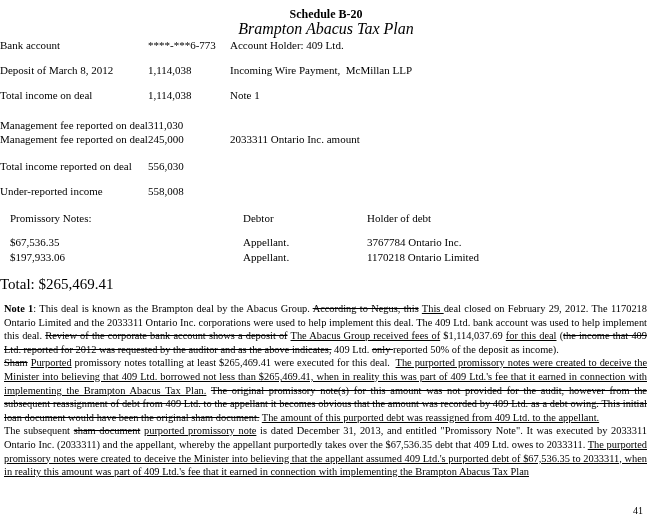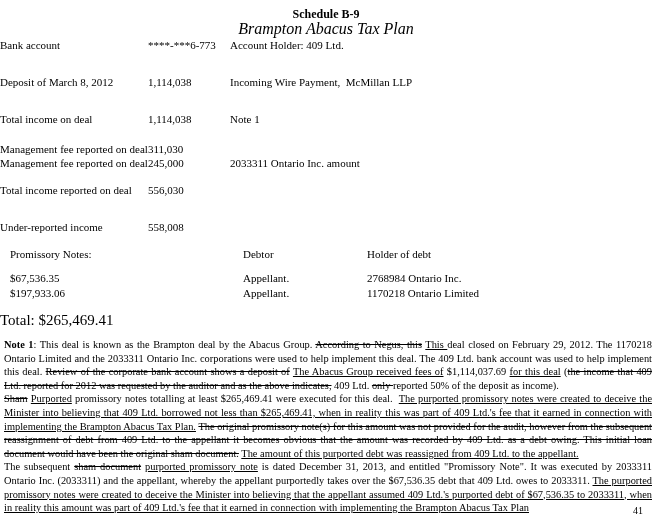--- a/index.html
+++ b/index.html
@@ -11,52 +11,52 @@
   .page { padding-top:7px; }
   .doc-title { text-align:center; font-weight:bold; font-size:12px; line-height:15px; }
   .doc-subtitle { text-align:center; font-style:italic; font-size:16px; line-height:14px; }
 
   .srow {
     display:grid; grid-template-columns:148px 82px auto;
     font-size:11px; line-height:14px;
   }
   .srow > span { white-space:pre; }
   .mt2  { margin-top:2px; }
-  .mt11 { margin-top:23px; }
+  .mt11 { margin-top:11px; }
   .mt13 { margin-top:13px; }
   .mt16 { margin-top:16px; }
 
   .prow {
     display:grid; grid-template-columns:233px 124px auto;
     padding-left:10px; font-size:11px; line-height:15px;
   }
   .prow.header { font-weight:normal; margin-top:13px; }
   .prow.first  { margin-top:9px; }
   .ptotal { font-size:15px; line-height:15px; margin-top:12px; }
 
   .paras {
-    margin-top:10px; padding-left:4px; 
+    margin-top:10px; padding-left:4px; padding-right:5px;
     font-size:10.4px; line-height:13.6px; text-align:justify;
   }
   .seg-normal    { text-decoration:none; }
   .seg-bold      { font-weight:bold; }
   .seg-strike    { text-decoration:line-through; }
   .seg-underline { text-decoration:underline; }
 
   .page-number {
     position:absolute; top:505px; right:9px;
     font-size:10px; line-height:12px;
   }
 </style>
 </head>
 <body>
 
 <div class="page">
 
-  <div class="doc-title">Schedule B-9</div>
+  <div class="doc-title">Schedule B-20</div>
   <div class="doc-subtitle">Brampton Abacus Tax Plan</div>
 
   <div class="srow mt2">
     <span>Bank account</span>
     <span>****-***6-773</span>
     <span>Account Holder: 409 Ltd.</span>
   </div>
   <div class="srow mt11">
     <span>Deposit of March 8, 2012</span>
     <span>1,114,038</span>
@@ -88,21 +88,21 @@
   </div>
 
   <div class="prow header">
     <span>Promissory Notes:</span>
     <span>Debtor</span>
     <span>Holder of debt</span>
   </div>
   <div class="prow first">
     <span>$67,536.35</span>
     <span>Appellant.</span>
-    <span>2768984 Ontario Inc.</span>
+    <span>3767784 Ontario Inc.</span>
   </div>
   <div class="prow">
     <span>$197,933.06</span>
     <span>Appellant.</span>
     <span>1170218 Ontario Limited</span>
   </div>
   <div class="ptotal">Total: $265,469.41</div>
 
   <div class="paras">
     <div class="para"><span class="seg-bold">Note 1</span><span class="seg-normal">: This deal is known as the Brampton deal by the Abacus Group. </span><span class="seg-strike">According to Negus, this</span><span class="seg-normal"> </span><span class="seg-underline">This </span><span class="seg-normal">deal closed on February 29, 2012. The 1170218 Ontario Limited and the 2033311 Ontario Inc. corporations were used to help implement this deal. The 409 Ltd. bank account was used to help implement this deal. </span><span class="seg-strike">Review of the corporate bank account shows a deposit of</span><span class="seg-normal"> </span><span class="seg-underline">The Abacus Group received fees of</span><span class="seg-normal"> $1,114,037.69 </span><span class="seg-underline">for this deal</span><span class="seg-normal"> (</span><span class="seg-strike">the income that 409 Ltd. reported for 2012 was requested by the auditor and as the above indicates,</span><span class="seg-normal"> 409 Ltd. </span><span class="seg-strike">only </span><span class="seg-normal">reported 50% of the deposit as income).</span></div>

